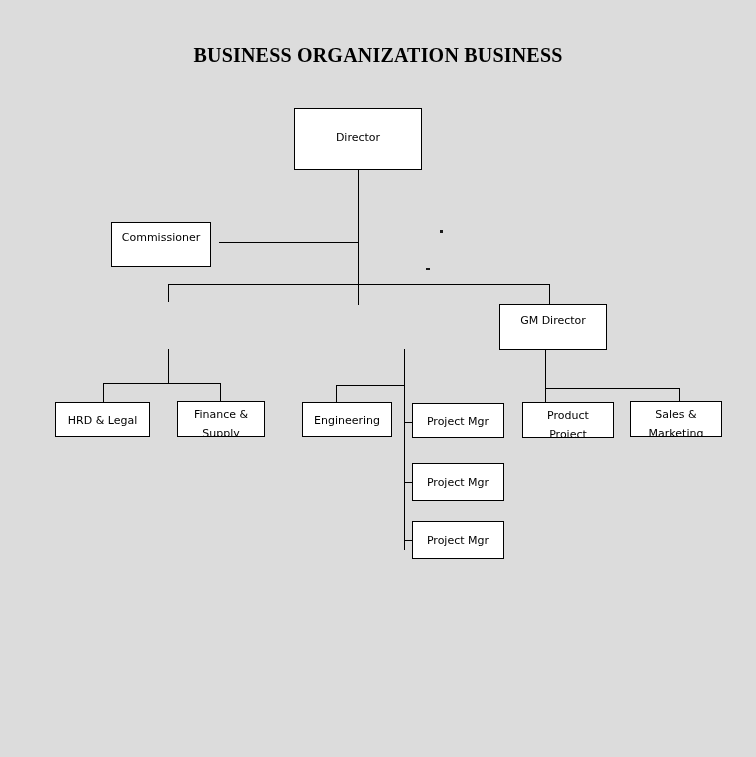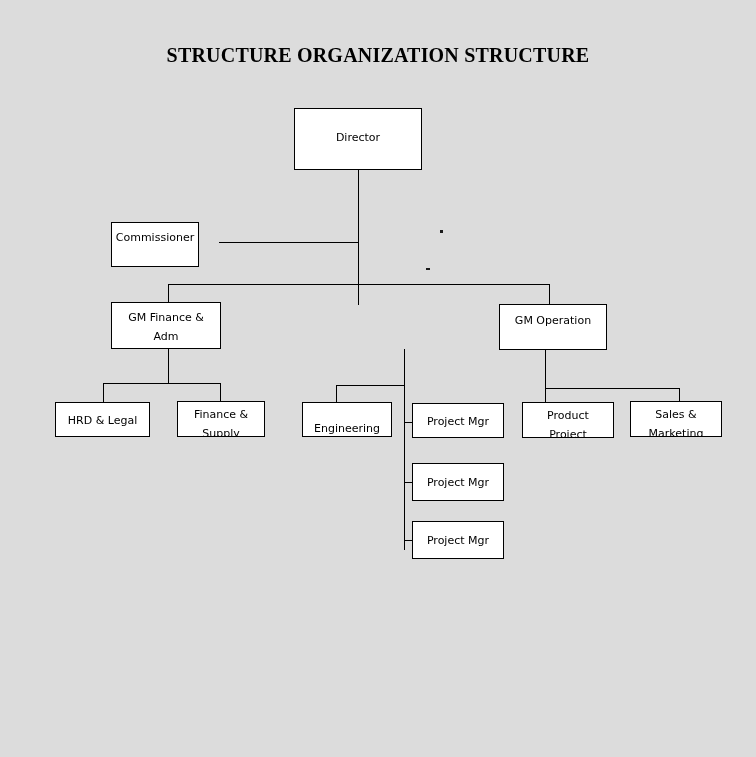--- a/index.html
+++ b/index.html
@@ -67,21 +67,21 @@
   .artifact {
     position: absolute;
     background: #1a1a1a;
   }
 </style>
 </head>
 <body>
 
 <div id="canvas">
 
-  <div id="title">STRUCTURE ORGANIZATION STRUCTURE</div>
+  <div id="title">BUSINESS ORGANIZATION BUSINESS</div>
 
   <div class="vline" style="left:358px; top:170px; height:115px;"></div>
 
   <div class="hline" style="left:219px; top:242px; width:140px;"></div>
 
   <div class="hline" style="left:168px; top:284px; width:382px;"></div>
   <div class="vline" style="left:168px; top:284px; height:18px;"></div>
   <div class="vline" style="left:358px; top:284px; height:21px;"></div>
   <div class="vline" style="left:549px; top:284px; height:20px;"></div>
 
@@ -102,43 +102,40 @@
   <div class="vline" style="left:545px; top:388px; height:14px;"></div>
   <div class="vline" style="left:679px; top:388px; height:13px;"></div>
 
   <div class="artifact" style="left:440px; top:230px; width:3px; height:3px;"></div>
   <div class="artifact" style="left:426px; top:268px; width:4px; height:2px;"></div>
 
   <div class="node" style="left:294px; top:108px; width:128px; height:62px;">
     <span class="label" style="padding-top:19px;">Director</span>
   </div>
 
-  <div class="node" style="left:111px; top:222px; width:88px; height:45px;">
+  <div class="node" style="left:111px; top:222px; width:100px; height:45px;">
     <span class="label" style="padding-top:5px;">Commissioner</span>
   </div>
 
-  <div class="node pad-wide" style="left:111px; top:302px; width:110px; height:47px;">
-    <span class="label" style="padding-top:5px;">GM Finance &amp; Adm</span>
-  </div>
 
 
   <div class="node" style="left:499px; top:304px; width:108px; height:46px;">
-    <span class="label" style="padding-top:6px;">GM Operation</span>
+    <span class="label" style="padding-top:6px;">GM Director</span>
   </div>
 
   <div class="node pad-wide" style="left:177px; top:401px; width:88px; height:36px;">
     <span class="label" style="padding-top:3px;">Finance &amp; Supply</span>
   </div>
 
   <div class="node" style="left:55px; top:402px; width:95px; height:35px;">
     <span class="label" style="padding-top:8px;">HRD &amp; Legal</span>
   </div>
 
   <div class="node" style="left:302px; top:402px; width:90px; height:35px;">
-    <span class="label" style="padding-top:16px;">Engineering</span>
+    <span class="label" style="padding-top:8px;">Engineering</span>
   </div>
 
   <div class="node" style="left:412px; top:403px; width:92px; height:35px;">
     <span class="label" style="padding-top:8px;">Project Mgr</span>
   </div>
 
   <div class="node" style="left:412px; top:463px; width:92px; height:38px;">
     <span class="label" style="padding-top:9px;">Project Mgr</span>
   </div>
 

